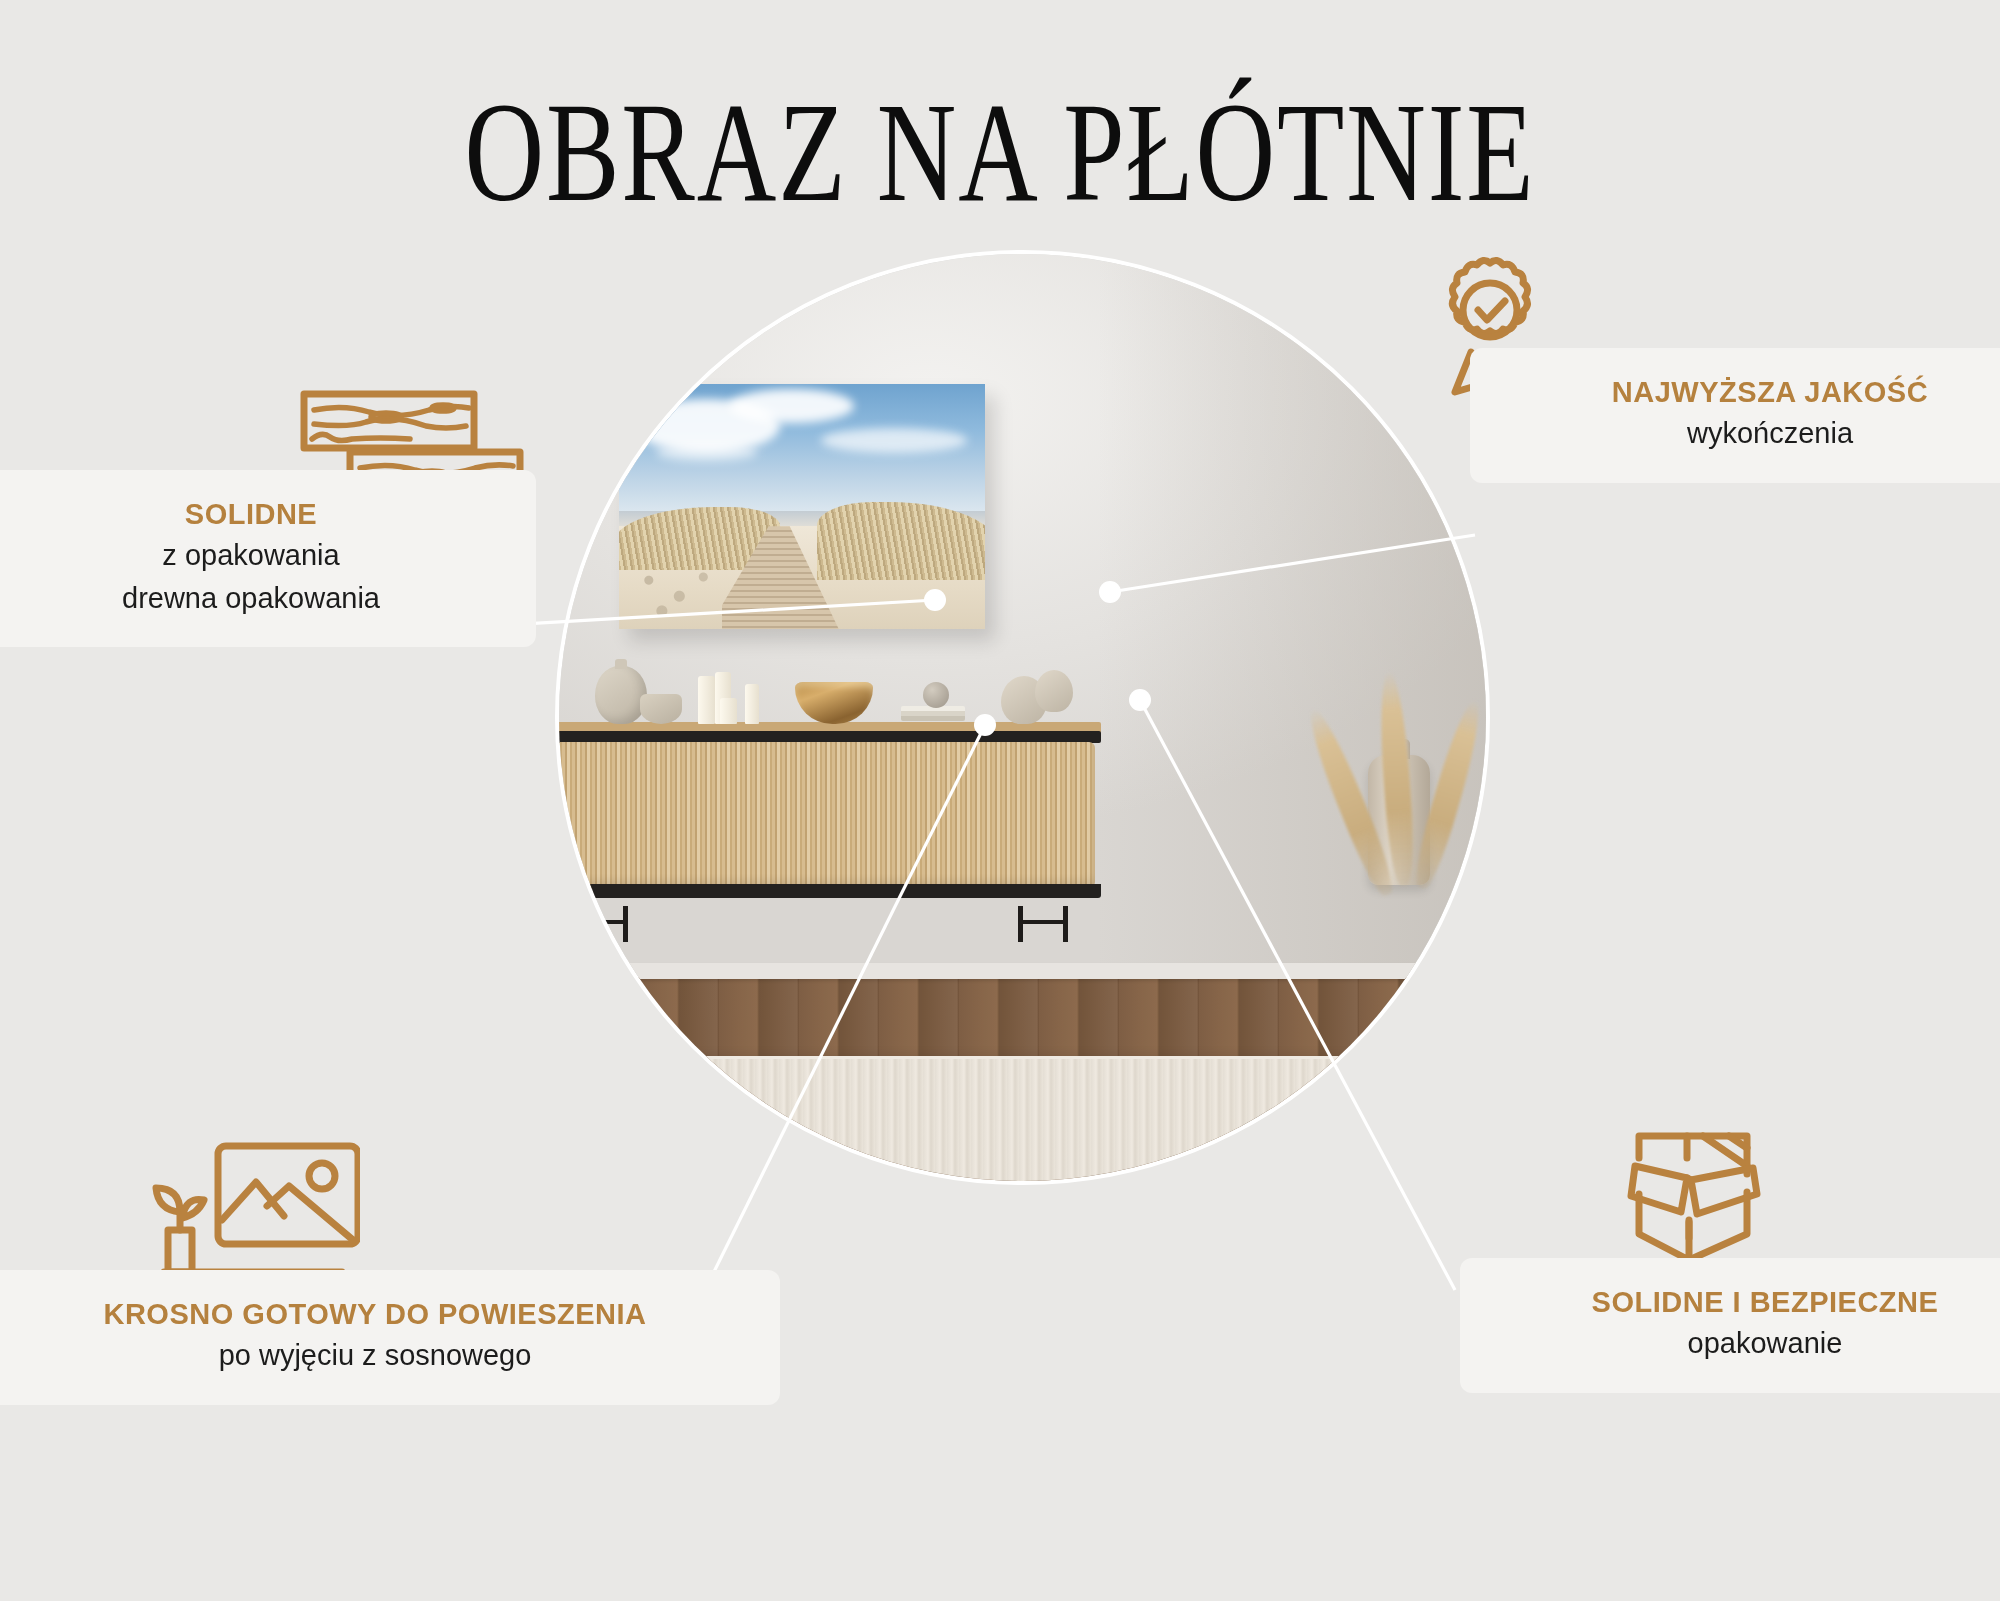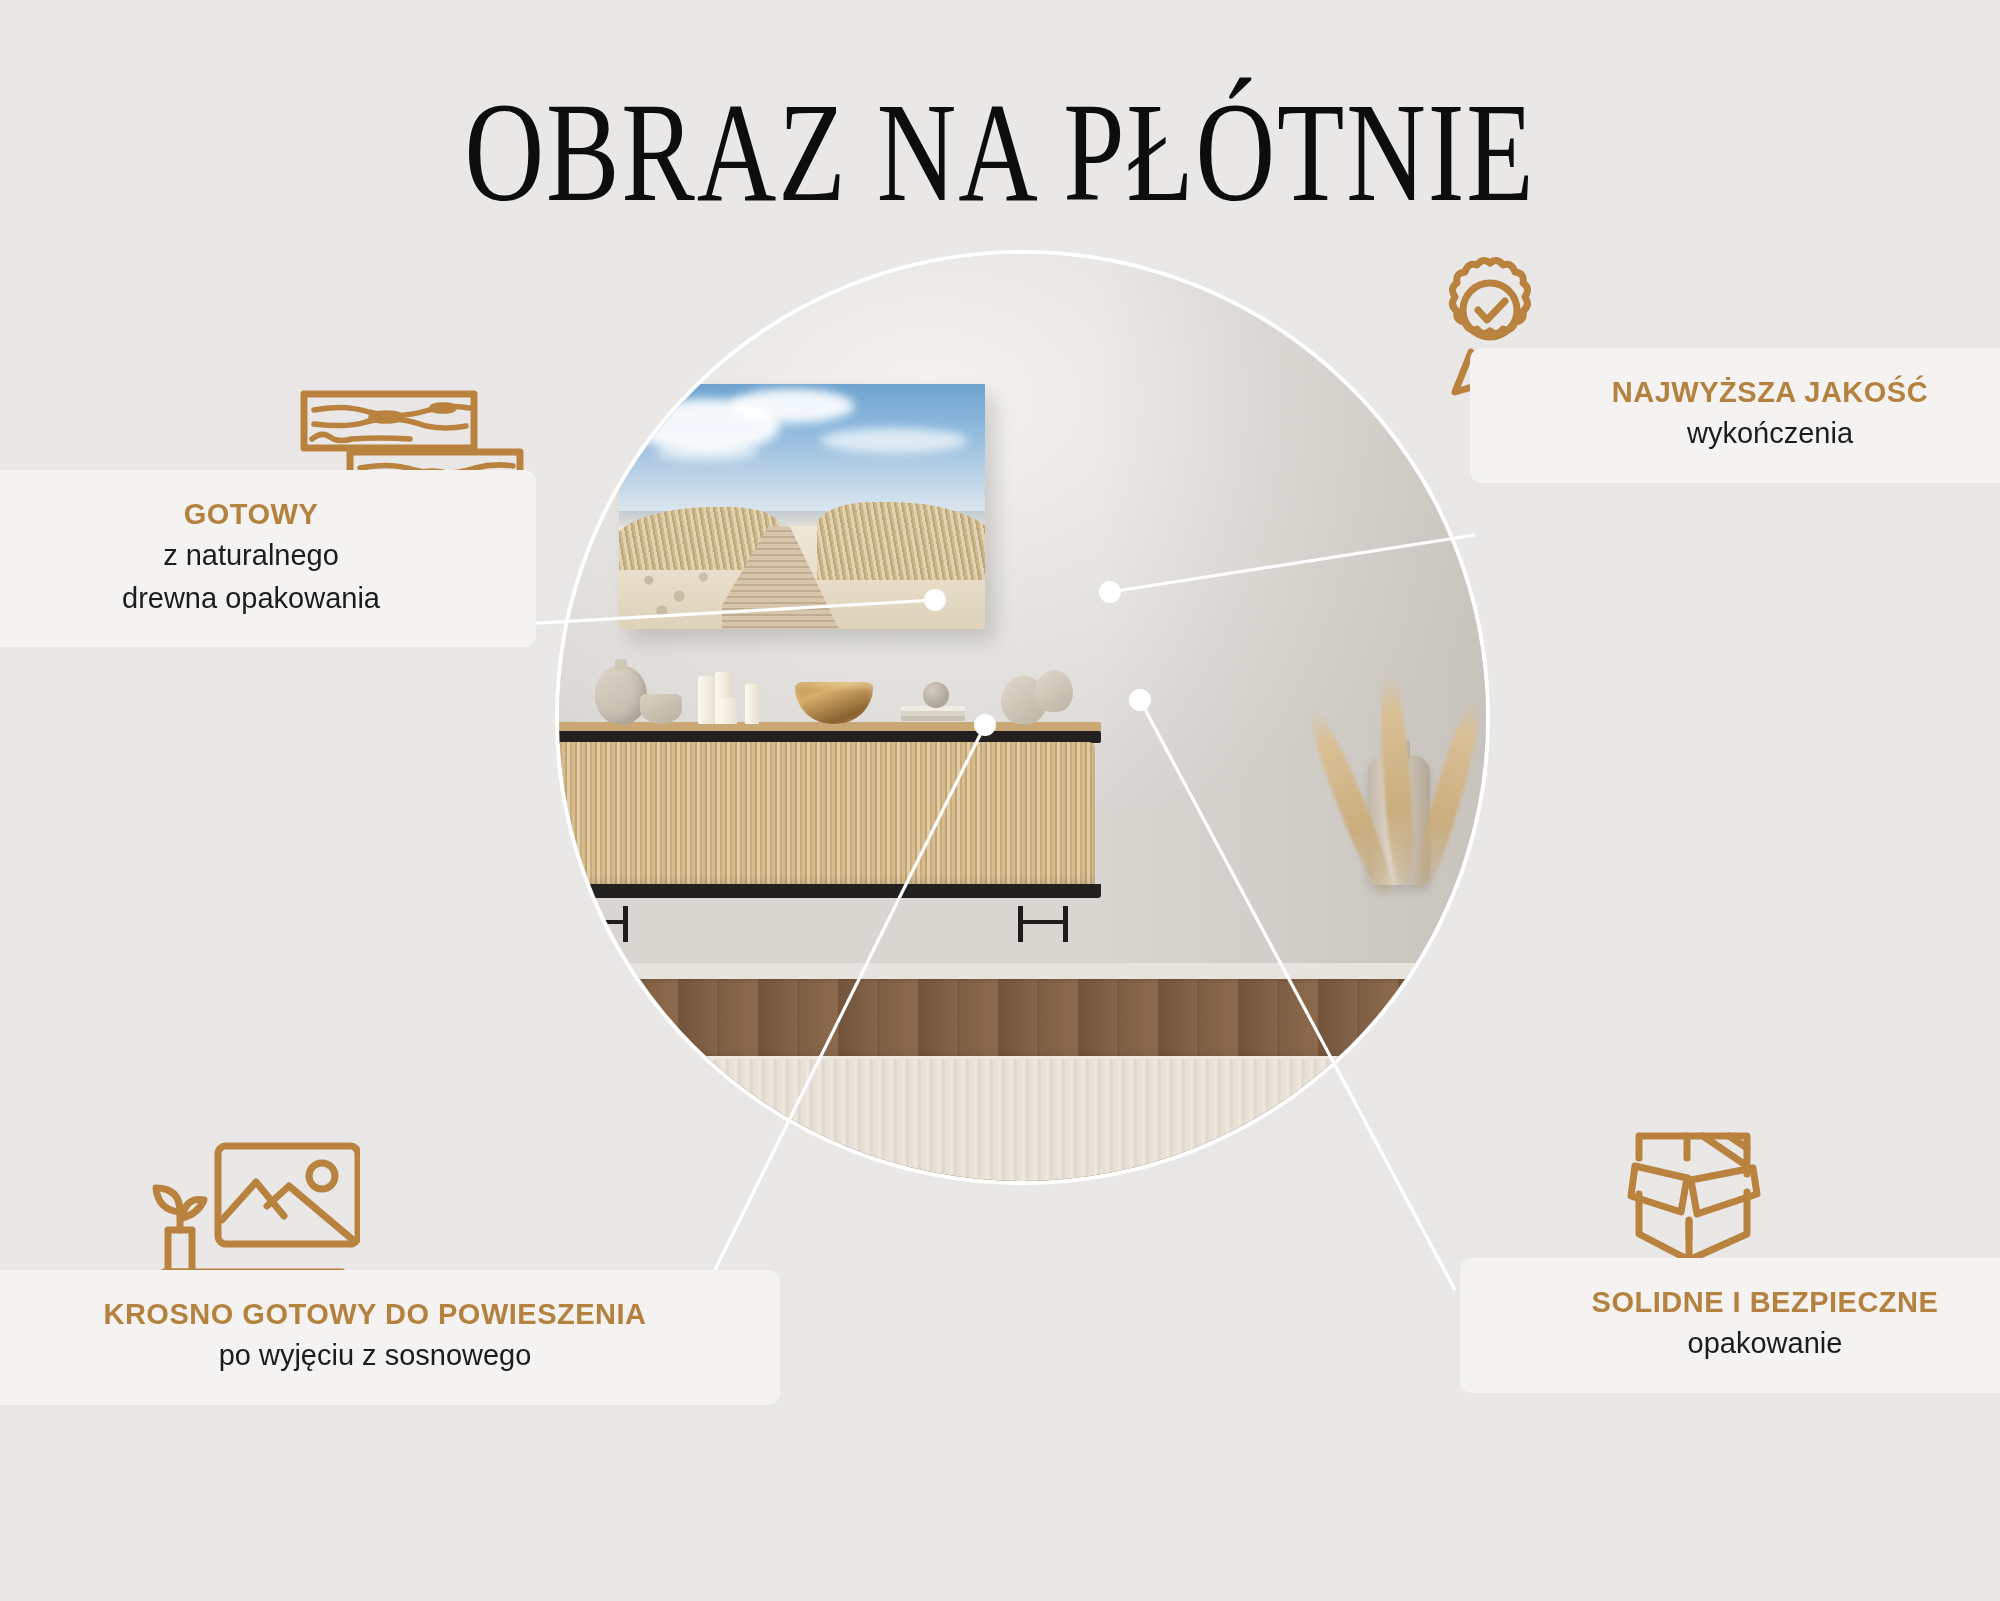--- a/index.html
+++ b/index.html
@@ -378,22 +378,22 @@
     <path class="ln" d="M10 46 l52 12 l-6 34 l-50 -16 Z"></path>
     <path class="ln" d="M128 48 l-62 12 l6 34 l60 -20 Z"></path>
     <path class="ln" d="M14 74 v40 l50 26 v-38"></path>
     <path class="ln" d="M122 72 v42 l-58 26"></path>
     <path class="ln" d="M62 58 l4 2"></path>
     <path class="ln" d="M64 100 v18"></path>
   </svg>
 </div>
 
 <div class="callout" id="callout-krosno">
-  <div class="head">GOTOWY</div>
-  <div class="sub">z naturalnego</div>
+  <div class="head">SOLIDNE</div>
+  <div class="sub">z opakowania</div>
   <div class="sub">drewna opakowania</div>
 </div>
 
 <div class="callout" id="callout-quality">
   <div class="head">NAJWYŻSZA JAKOŚĆ</div>
   <div class="sub">wykończenia</div>
 </div>
 
 <div class="callout" id="callout-ready">
   <div class="head">KROSNO GOTOWY DO POWIESZENIA</div>

